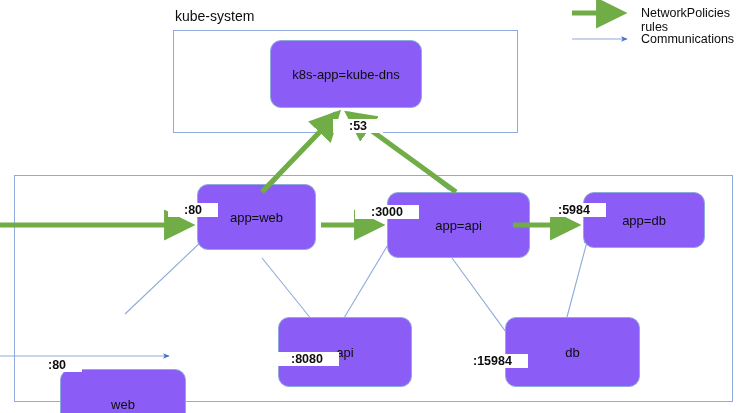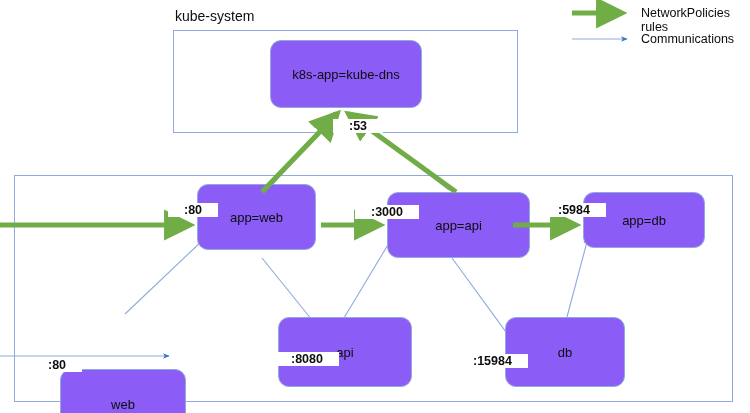--- a/index.html
+++ b/index.html
@@ -107,21 +107,21 @@
   </div>
 
   <div class="node" style="left:60px;top:323px;width:126px;height:70px;margin-top:46px;">
     <span>web</span>
   </div>
 
   <div class="node" style="left:278px;top:317px;width:134px;height:70px;">
     <span>api</span>
   </div>
 
-  <div class="node" style="left:505px;top:317px;width:120px;height:70px;">
+  <div class="node" style="left:505px;top:317px;width:135px;height:70px;">
     <span>db</span>
   </div>
 
   <svg class="layer" viewBox="0 0 750 413">
 
     <path d="M0,225 L188,225" stroke="#70AD47" stroke-width="5.2" fill="none" marker-end="url(#greenArrow)"></path>
 
     <path d="M321,225 L378,225" stroke="#70AD47" stroke-width="5.2" fill="none" marker-end="url(#greenArrow)"></path>
 
     <path d="M513,225 L574,225" stroke="#70AD47" stroke-width="5.2" fill="none" marker-end="url(#greenArrow)"></path>

